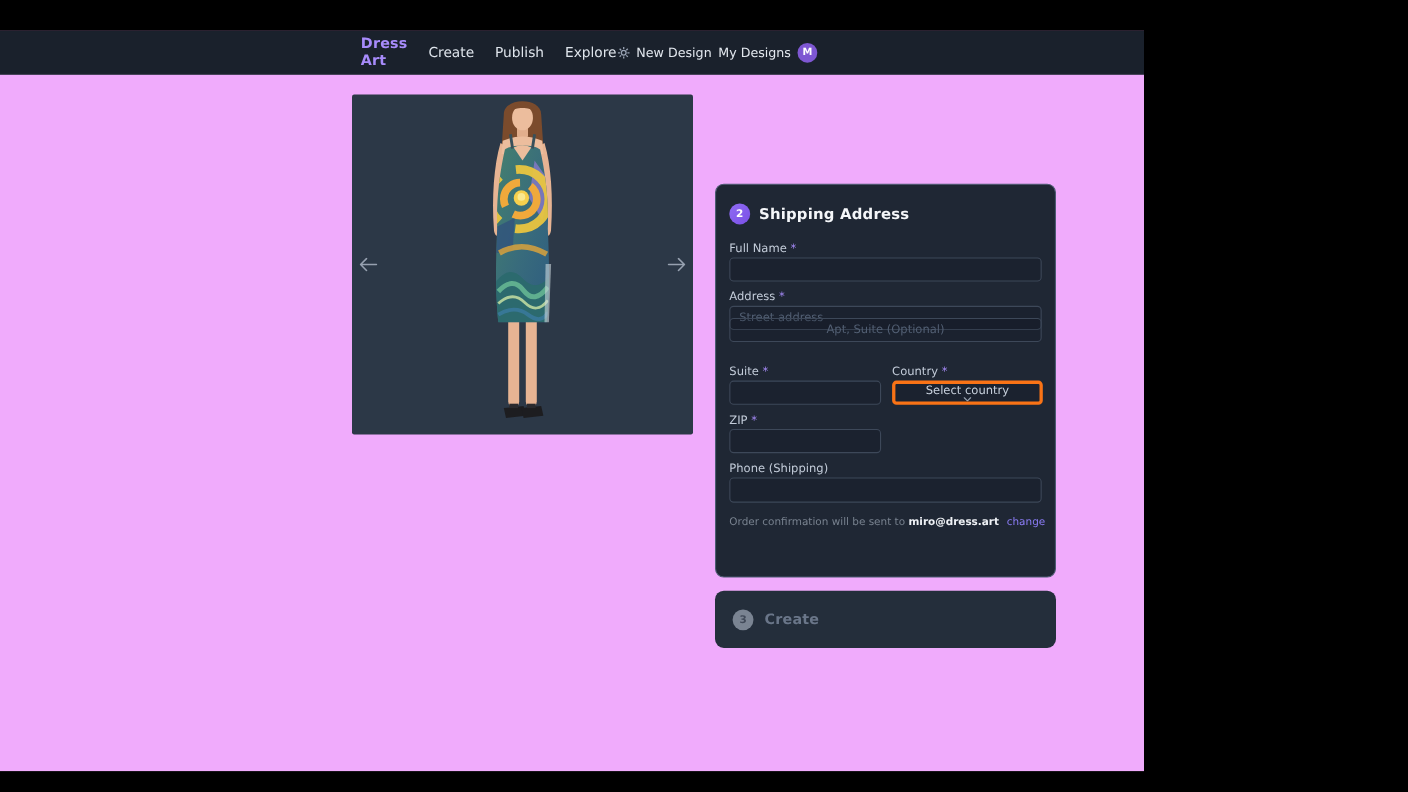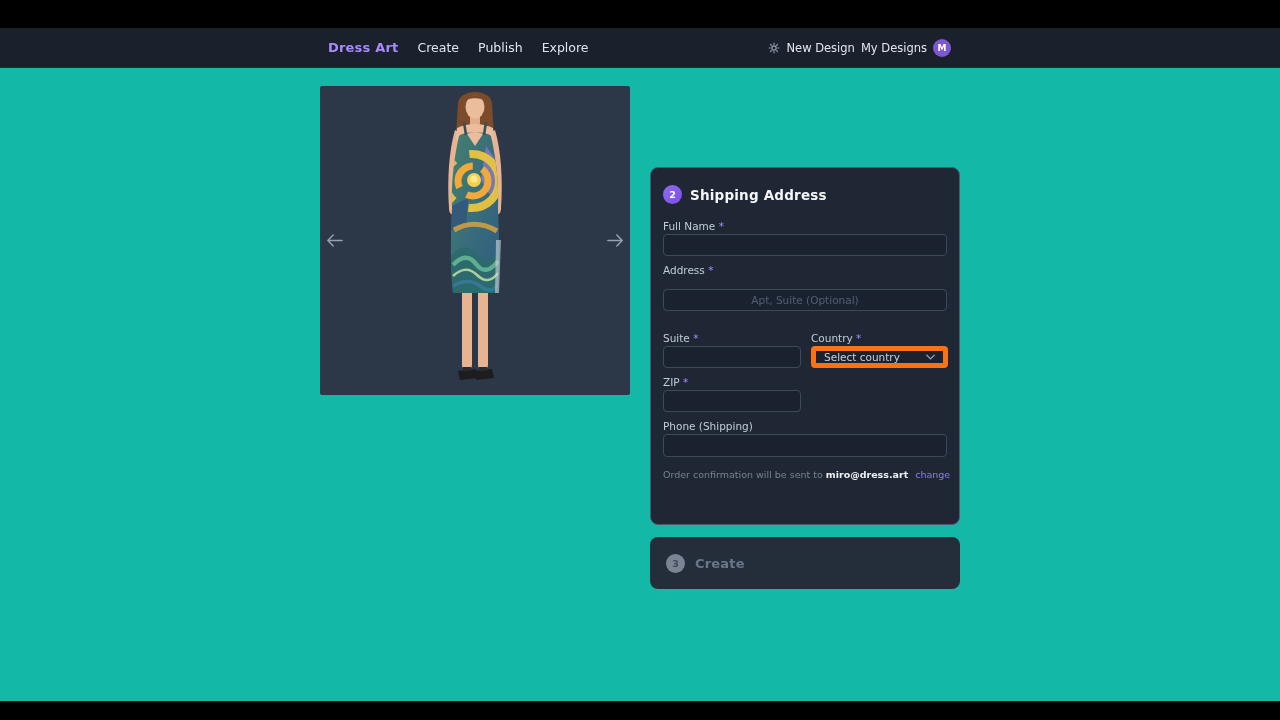--- a/index.html
+++ b/index.html
@@ -1,18 +1,18 @@
 <!DOCTYPE html>
 <html><head>
 <meta charset="utf-8">
 <style>
   html,body{margin:0;padding:0;background:#000;}
   .frame{position:relative;width:1280px;height:720px;background:#000;overflow:hidden;
          font-family:"DejaVu Sans","Liberation Sans",sans-serif;}
-  .app{position:absolute;left:0;top:28px;width:1280px;height:673px;background:#14b8a6;}
+  .app{position:absolute;left:0;top:28px;width:1040px;height:673px;background:#f0abfc;}
 
   
   .navbar{position:absolute;left:0;top:0;width:100%;height:40px;background:#1a212c;
           border-bottom:1px solid rgba(255,255,255,.05);box-sizing:border-box;
           display:flex;align-items:center;justify-content:space-between;padding:0 329px 0 328px;}
   .nav-left{display:flex;align-items:center;gap:19px;}
   .brand{color:#a78bfa;font-size:13px;font-weight:700;letter-spacing:.2px;cursor:pointer;}
   .nav-link{color:#dfe5ec;font-size:12.5px;font-weight:500;cursor:pointer;}
   .nav-right{display:flex;align-items:center;gap:6px;}
   .nav-link-sm{color:#e2e7ee;font-size:11.5px;font-weight:500;cursor:pointer;white-space:nowrap;}
@@ -48,22 +48,22 @@
   .ship-head{position:absolute;left:12px;top:17px;display:flex;align-items:center;gap:8px;}
   .ship-title{color:#f4f6f9;font-size:13.5px;font-weight:700;letter-spacing:.2px;}
 
   .f-label{position:absolute;font-size:10.5px;color:#c3ccd9;font-weight:500;}
   .f-label .req{color:#a78bfa;}
   .f-input{position:absolute;box-sizing:border-box;height:22px;background:rgba(12,18,28,.18);
            border:1px solid #3d4859;border-radius:4px;color:#dfe5ec;font-size:10.5px;
            padding:0 8px;outline:none;font-family:inherit;}
   .f-input::placeholder{color:#525f73;}
   .f-select{position:absolute;box-sizing:border-box;height:22px;background:rgba(12,18,28,.18);
-            border:5px solid #f97316;border-radius:4px;color:#c8d1dd;font-size:10.5px;
-            display:flex;align-items:center;justify-content:space-between;padding:0 8px;cursor:pointer;}
+            border:3px solid #f97316;border-radius:4px;color:#c8d1dd;font-size:10.5px;
+            display:flex;align-items:center;justify-content:space-between;padding:0 8px;cursor:pointer;flex-direction:column;}
   .confirm-line{position:absolute;left:12px;top:301px;font-size:9.5px;color:#78828f;white-space:nowrap;}
   .confirm-line .email{color:#eef1f5;font-weight:700;margin-top:28px;}
   .confirm-line .change{color:#8b7cf6;cursor:pointer;margin-left:4px;}
   .submit-btn{position:absolute;left:12px;top:321px;width:284px;height:26px;border:none;border-radius:6px;
               background:#dfc3fb;color:#23283a;font-size:12px;font-weight:700;cursor:pointer;
               font-family:inherit;letter-spacing:.2px;}
 
   .payment-title{color:#6a7689;font-size:13px;font-weight:700;margin-left:10px;letter-spacing:.2px;}
 </style>
 </head>
@@ -167,20 +167,21 @@
       </div>
 
       <div class="f-label" style="left:12px;top:52px;">
         <span>Full Name</span> <span class="req">*</span>
       </div>
       <input class="f-input" style="left: 12px; top: 66px; width: 284px;">
 
       <div class="f-label" style="left:12px;top:96px;">
         <span>Address</span> <span class="req">*</span>
       </div>
+      <input class="f-input" style="left: 12px; top: 110px; width: 284px;" placeholder="Street address">
       <input class="f-input" style="left: 12px; top: 121px; width: 284px; text-align: center;" placeholder="Apt, Suite (Optional)">
 
       <div class="f-label" style="left:12px;top:164px;">
         <span>Suite</span> <span class="req">*</span>
       </div>
       <input class="f-input" style="left: 12px; top: 178px; width: 138px;">
 
       <div class="f-label" style="left:160px;top:164px;">
         <span>Country</span> <span class="req">*</span>
       </div>

